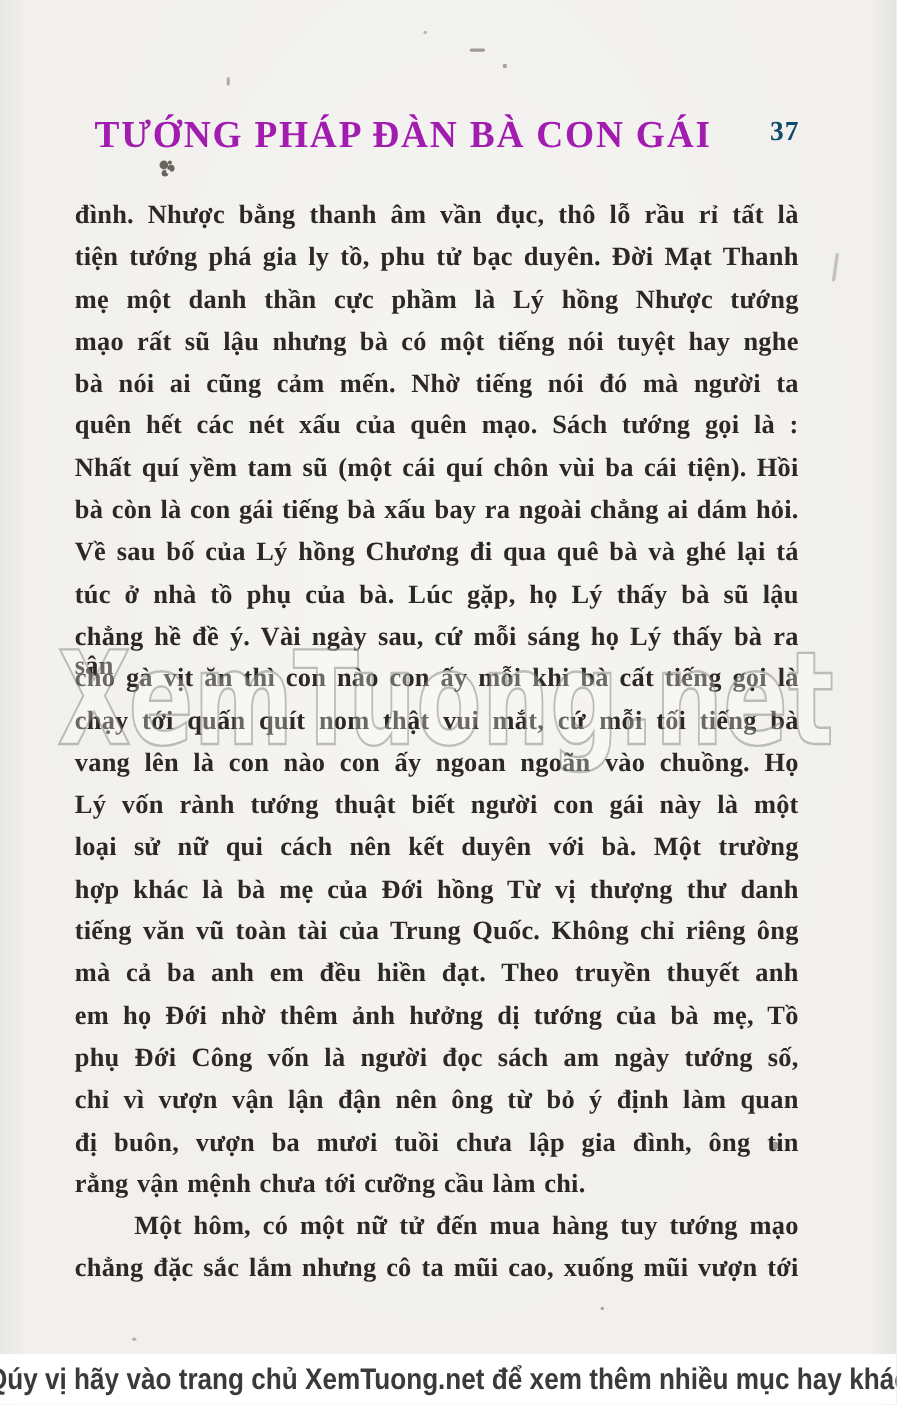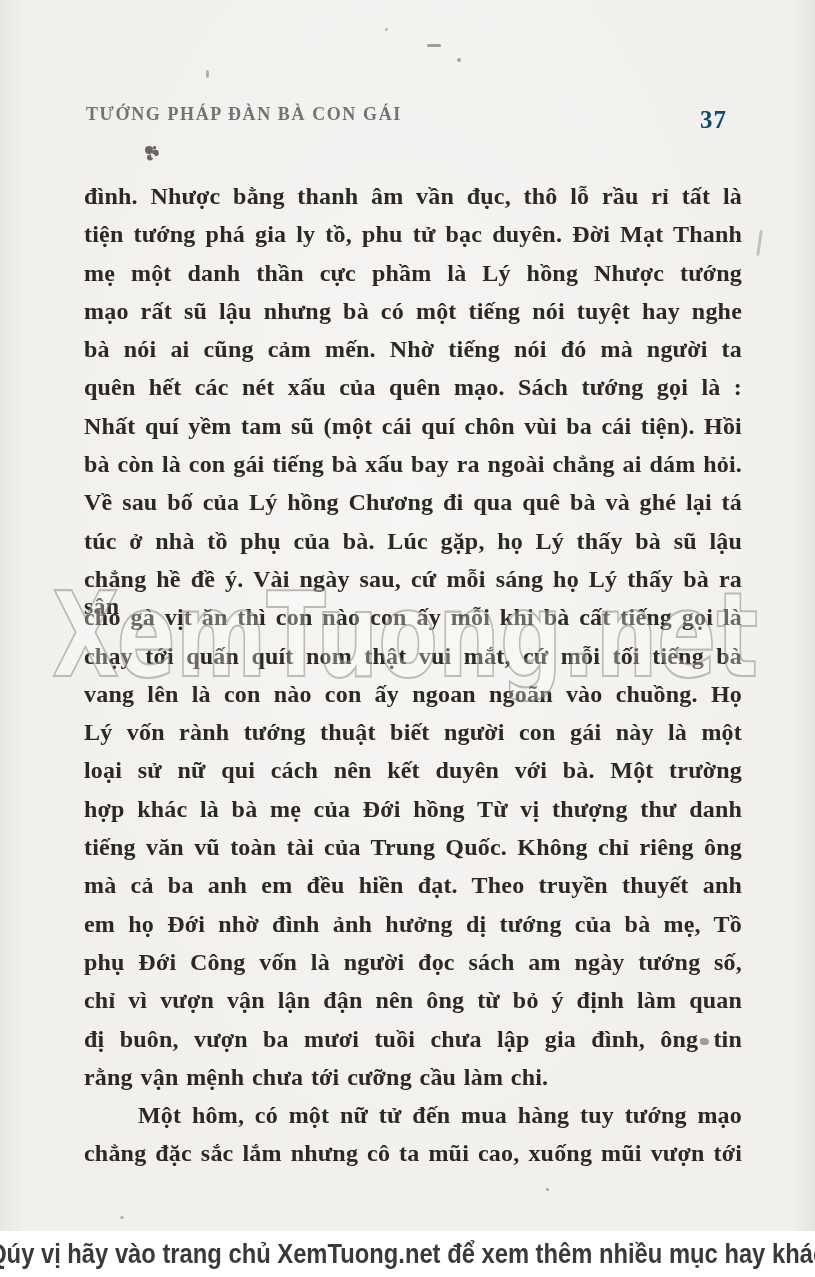--- a/index.html
+++ b/index.html
@@ -10,30 +10,30 @@
   }
   .paper{
     position:absolute;inset:0;
     background:
       radial-gradient(ellipse at 50% 40%, rgba(255,255,255,.35), rgba(0,0,0,0) 70%),
       linear-gradient(90deg, rgba(0,0,0,.04), rgba(0,0,0,0) 3%, rgba(0,0,0,0) 97%, rgba(0,0,0,.05)),
       #f1f0ed;
   }
   .page-header-title{
     position:absolute;left:86px;top:104px;
-    font-weight:700;font-size:18px;letter-spacing:1.6px;color:#737373;
+    font-weight:700;font-size:34px;letter-spacing:1.6px;color:#a21caf;
     transform:scaleY(1.02);white-space:nowrap;
   }
   .page-number{
     position:absolute;left:700px;top:106px;
     font-weight:700;font-size:25px;letter-spacing:1px;color:#0c4a6e;
   }
   .ornament{position:absolute;left:142px;top:144px;opacity:.8;}
   .body-text{
-    position:absolute;left:84px;top:183px;width:658px;font-family:Liberation Serif, serif;
+    position:absolute;left:68px;top:183px;width:658px;font-family:Liberation Serif, serif;
   }
   .line{
     height:38.3px;
     font-weight:700;font-size:24px;color:#2c2824;
     word-spacing:1.5px;letter-spacing:.2px;
     white-space:nowrap;
   }
   .line.justify{
     white-space:normal;
     text-align:justify;
@@ -107,21 +107,21 @@
     <div class="line justify">túc ở nhà tồ phụ của bà. Lúc gặp, họ Lý thấy bà sũ lậu</div>
     <div class="line justify">chẳng hề đề ý. Vài ngày sau, cứ mỗi sáng họ Lý thấy bà ra sân</div>
     <div class="line justify">cho gà vịt ăn thì con nào con ấy mỗi khi bà cất tiếng gọi là</div>
     <div class="line justify">chạy tới quấn quít nom thật vui mắt, cứ mỗi tối tiếng bà</div>
     <div class="line justify">vang lên là con nào con ấy ngoan ngoãn vào chuồng. Họ</div>
     <div class="line justify">Lý vốn rành tướng thuật biết người con gái này là một</div>
     <div class="line justify">loại sử nữ qui cách nên kết duyên với bà. Một trường</div>
     <div class="line justify">hợp khác là bà mẹ của Đới hồng Từ vị thượng thư danh</div>
     <div class="line justify">tiếng văn vũ toàn tài của Trung Quốc. Không chỉ riêng ông</div>
     <div class="line justify">mà cả ba anh em đều hiền đạt. Theo truyền thuyết anh</div>
-    <div class="line justify">em họ Đới nhờ đình ảnh hưởng dị tướng của bà mẹ, Tồ</div>
+    <div class="line justify">em họ Đới nhờ thêm ảnh hưởng dị tướng của bà mẹ, Tồ</div>
     <div class="line justify">phụ Đới Công vốn là người đọc sách am ngày tướng số,</div>
     <div class="line justify">chỉ vì vượn vận lận đận nên ông từ bỏ ý định làm quan</div>
     <div class="line justify">đị buôn, vượn ba mươi tuồi chưa lập gia đình, ông tin</div>
     <div class="line">rằng vận mệnh chưa tới cưỡng cầu làm chi.</div>
     <div class="line justify indent">Một hôm, có một nữ tử đến mua hàng tuy tướng mạo</div>
     <div class="line justify">chẳng đặc sắc lắm nhưng cô ta mũi cao, xuống mũi vượn tới</div>
   </div>
 
 <svg class="watermark" width="714" height="138">
   <text x="2" y="104" textLength="706" lengthAdjust="spacingAndGlyphs" font-family="DejaVu Sans, sans-serif" font-weight="bold" font-size="118" fill="rgba(255,255,255,0.55)" stroke="#8f8f8a" stroke-width="2.2">XemTuong.net</text>

